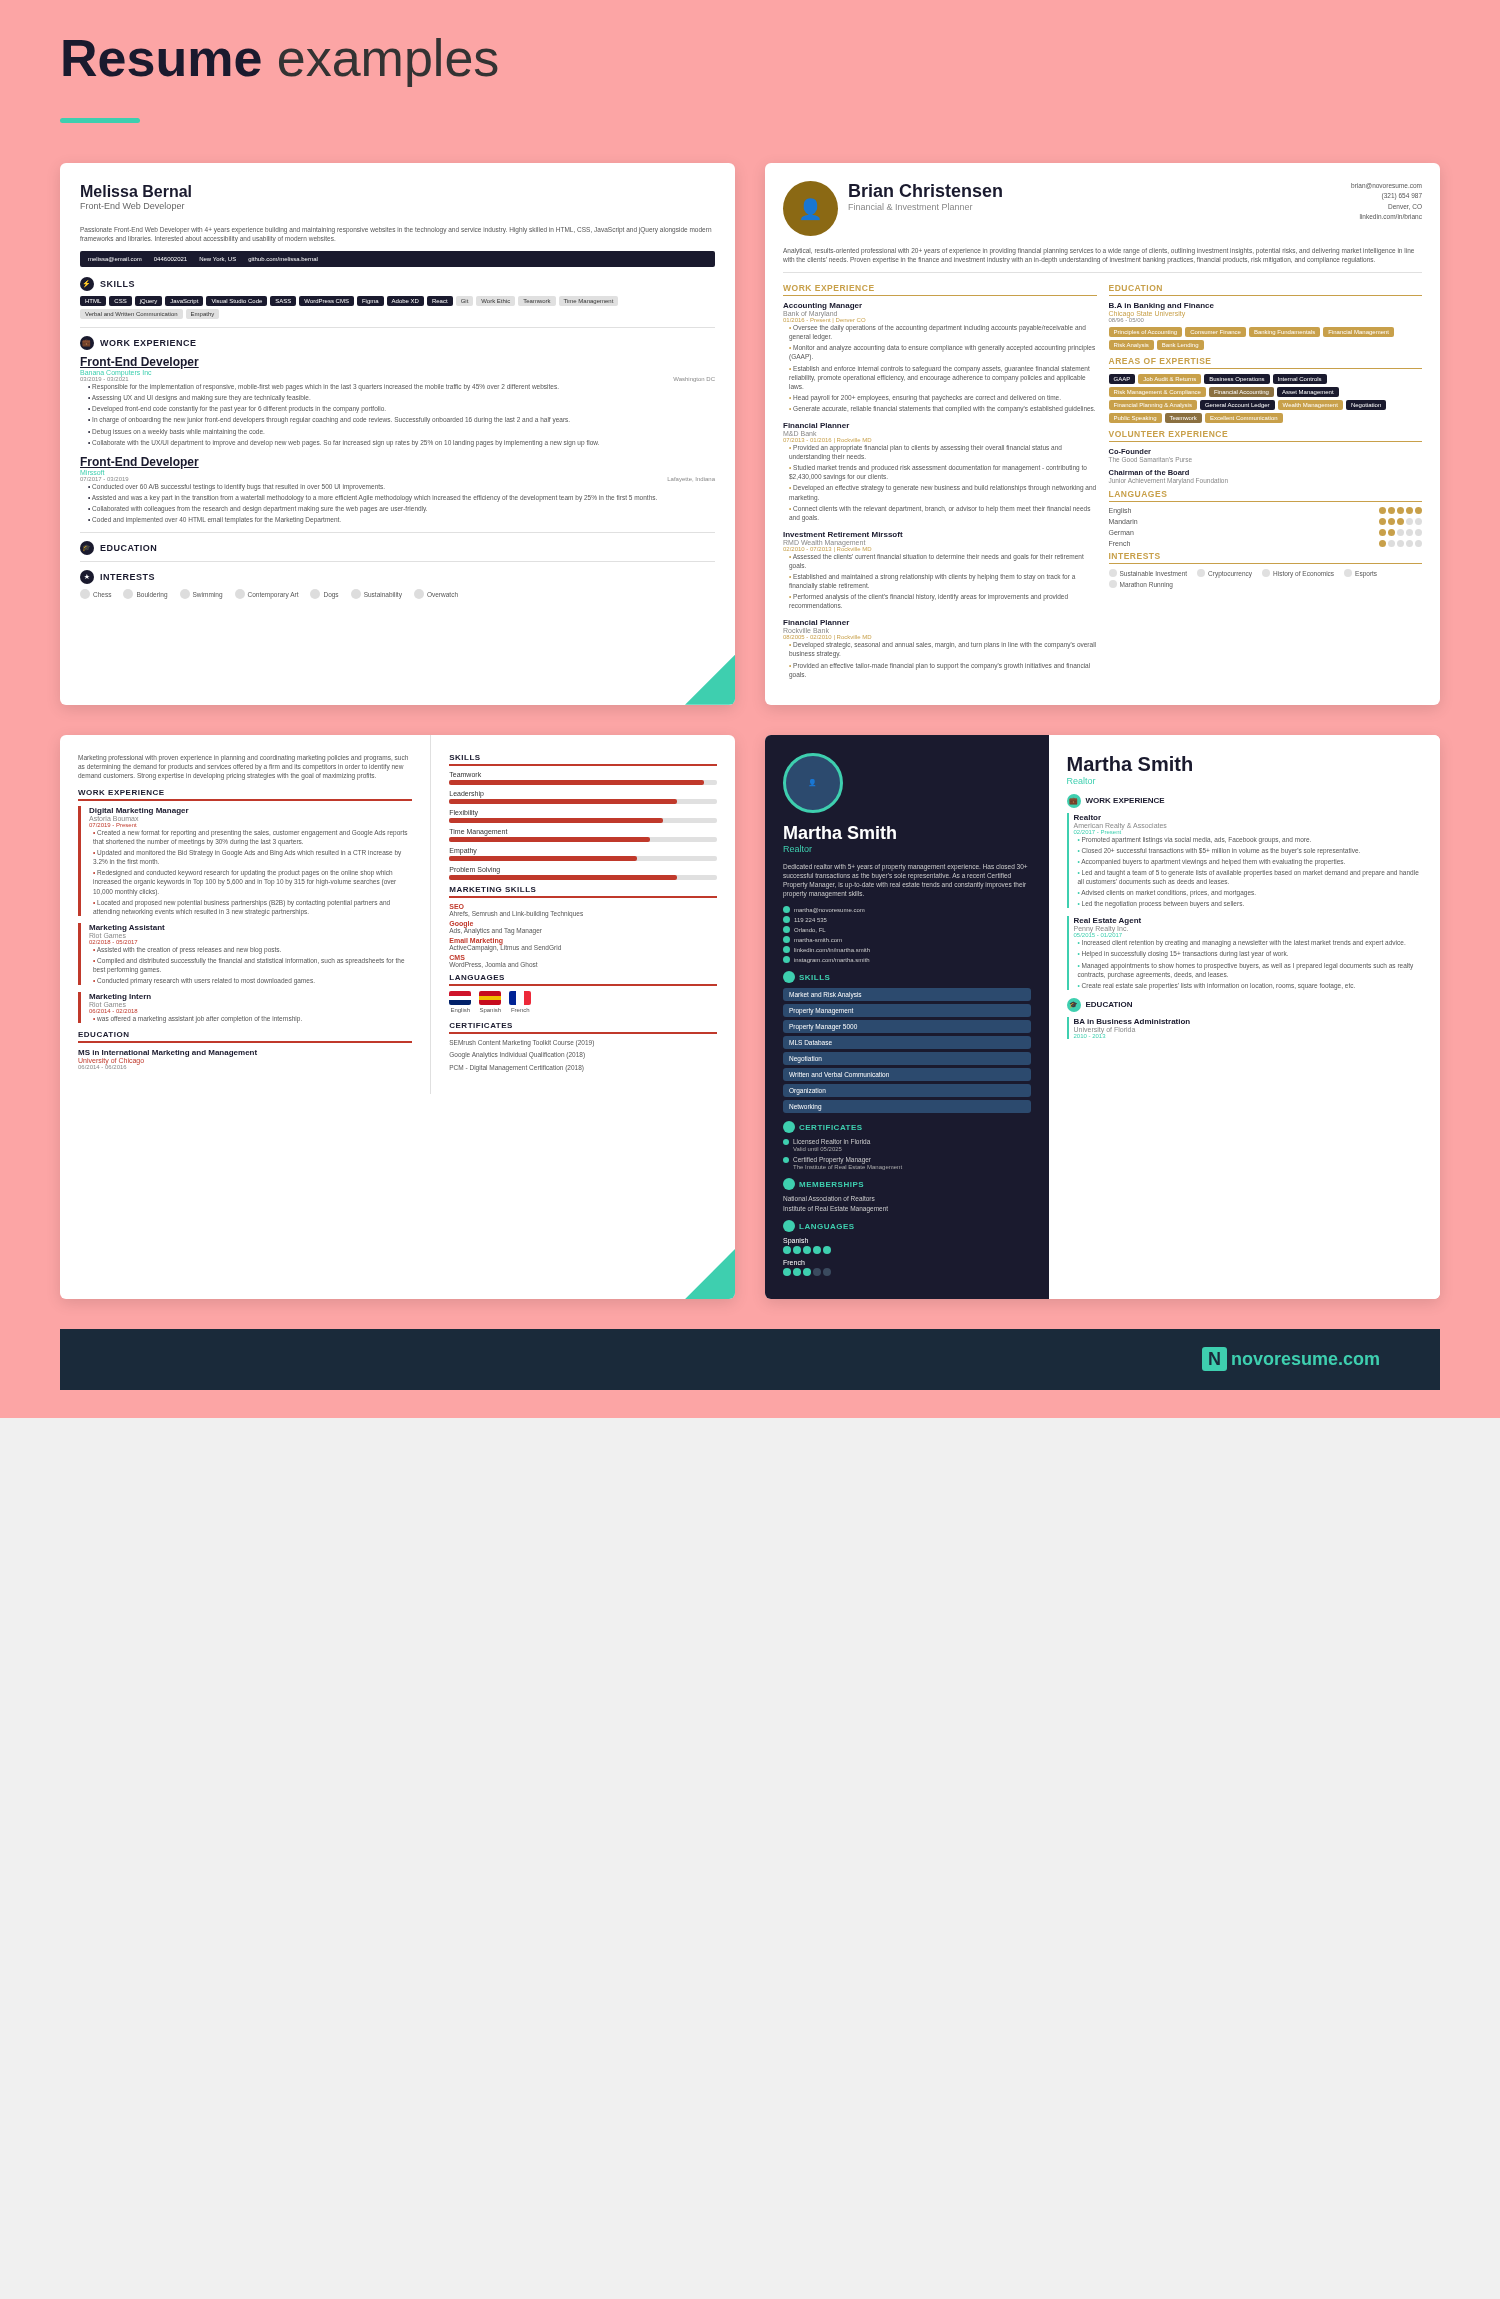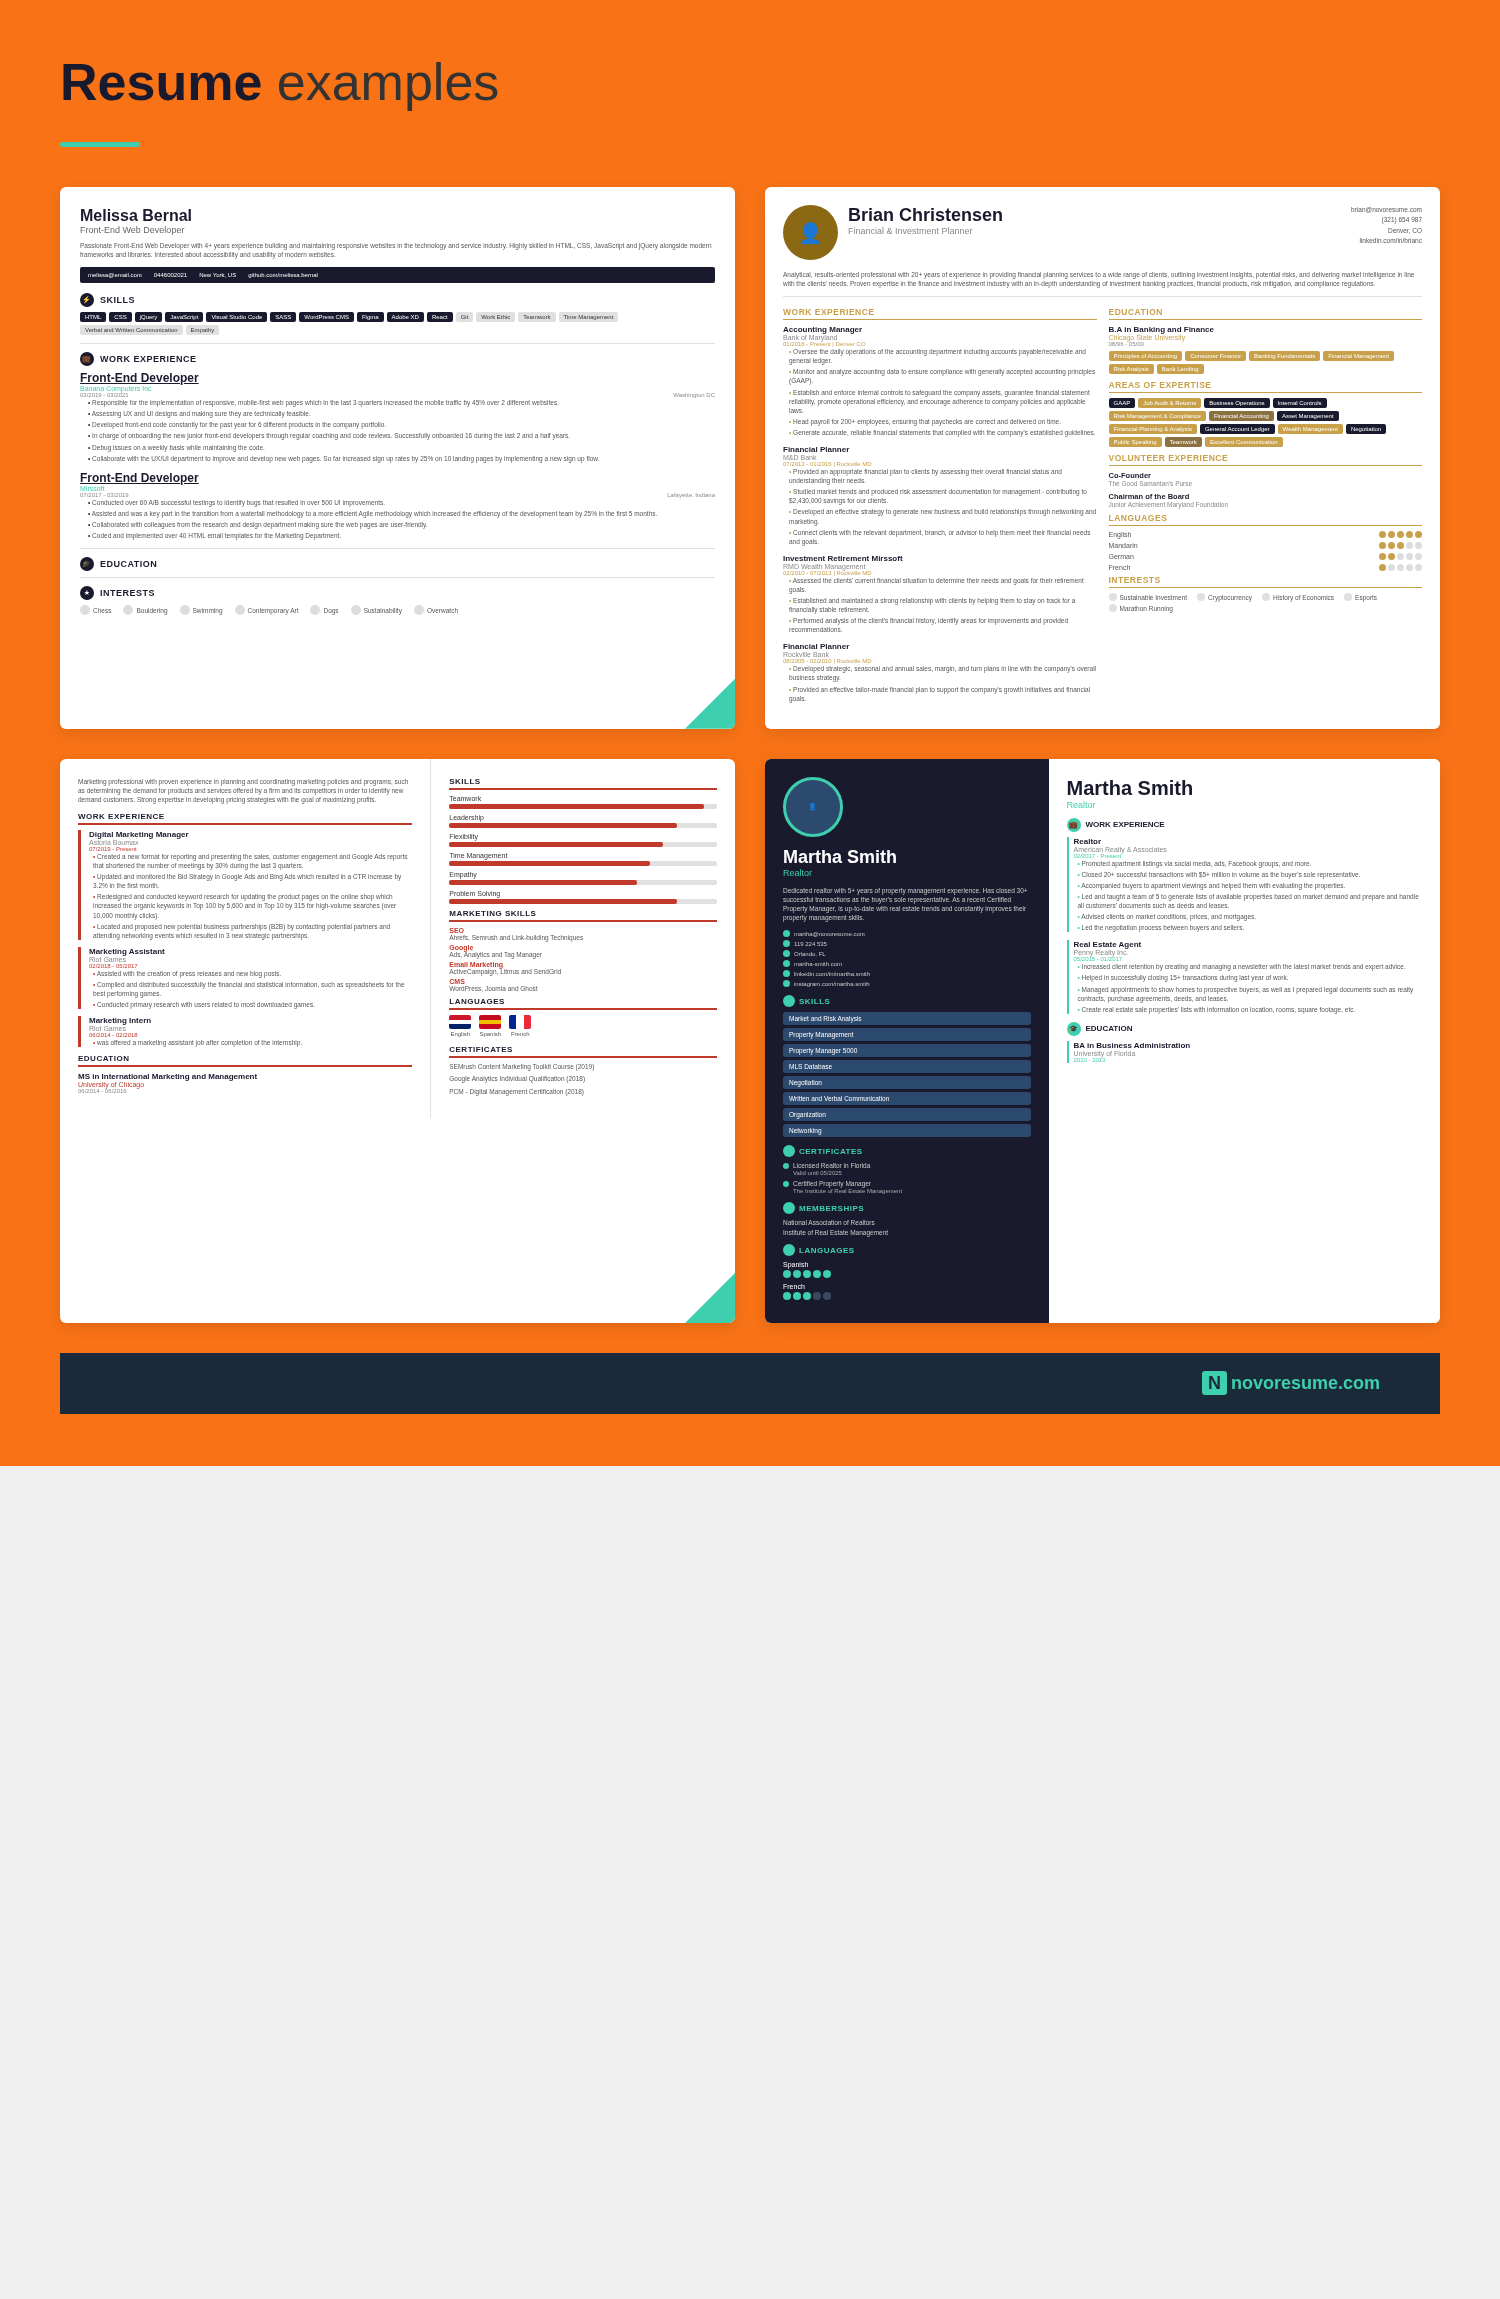--- a/index.html
+++ b/index.html
@@ -4,22 +4,22 @@
   <style>
     * { margin: 0; padding: 0; box-sizing: border-box; }
     body {
       background: #f0f0f0;
       font-family: Arial, sans-serif;
       width: 1500px;
       min-height: 2299px;
     }
 
     .page-wrapper {
-      background: #f97316;
-      padding: 52px 60px;
+      background: #fca5a5;
+      padding: 28px 60px;
     }
 
     .page-title {
       font-size: 52px;
       font-weight: 900;
       color: #1a1a2e;
       margin-bottom: 30px;
     }
     .page-title span.light {
       font-weight: 300;
@@ -55,21 +55,21 @@
       color: #333;
     }
     .melissa-resume .r-name {
       font-size: 16px;
       font-weight: 700;
       color: #1a1a2e;
     }
     .melissa-resume .r-title {
       font-size: 9px;
       color: #666;
-      margin-bottom: 6px;
+      margin-bottom: 14px;
     }
     .melissa-resume .r-bio {
       font-size: 6.5px;
       color: #555;
       margin-bottom: 8px;
       line-height: 1.4;
     }
     .melissa-resume .r-contact-bar {
       background: #1a1a2e;
       color: #fff;

